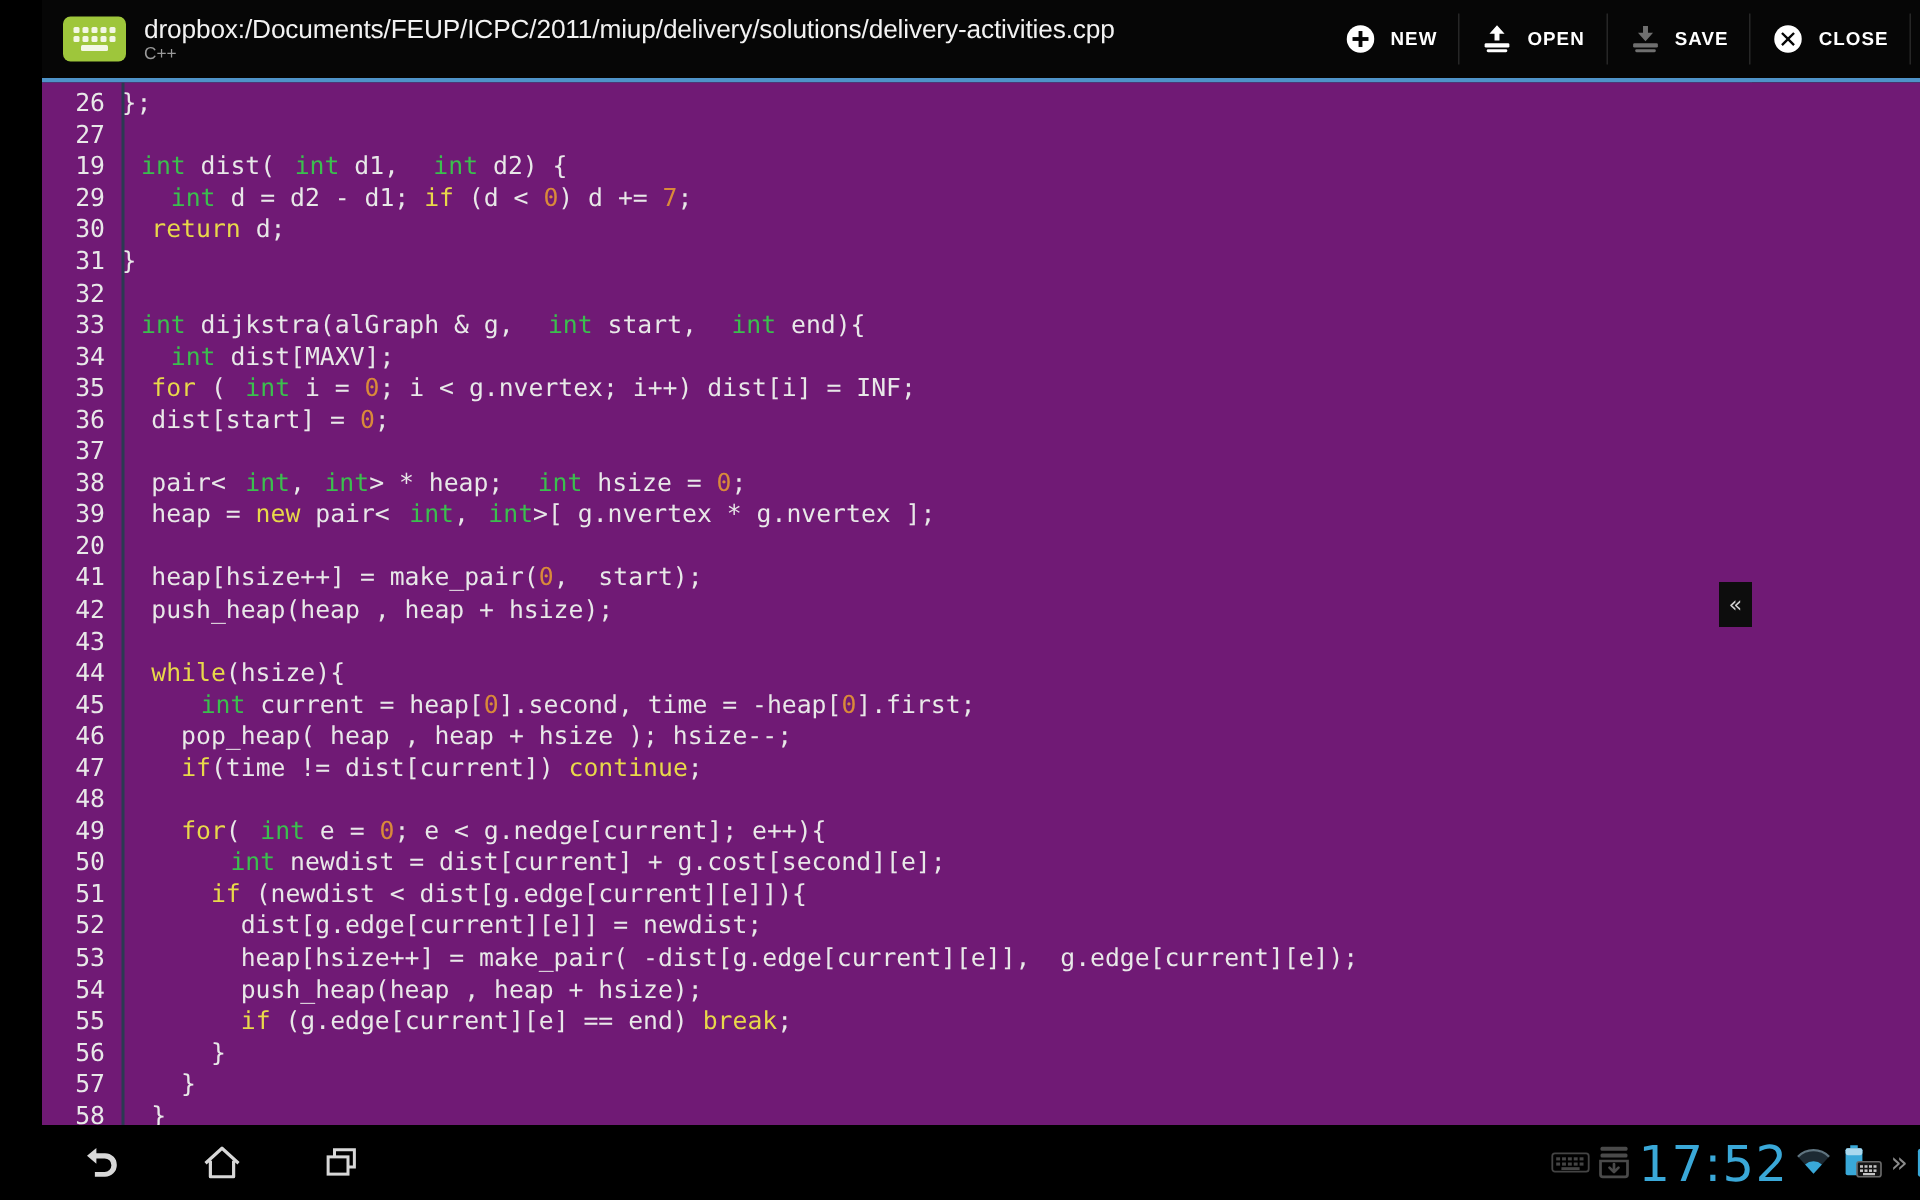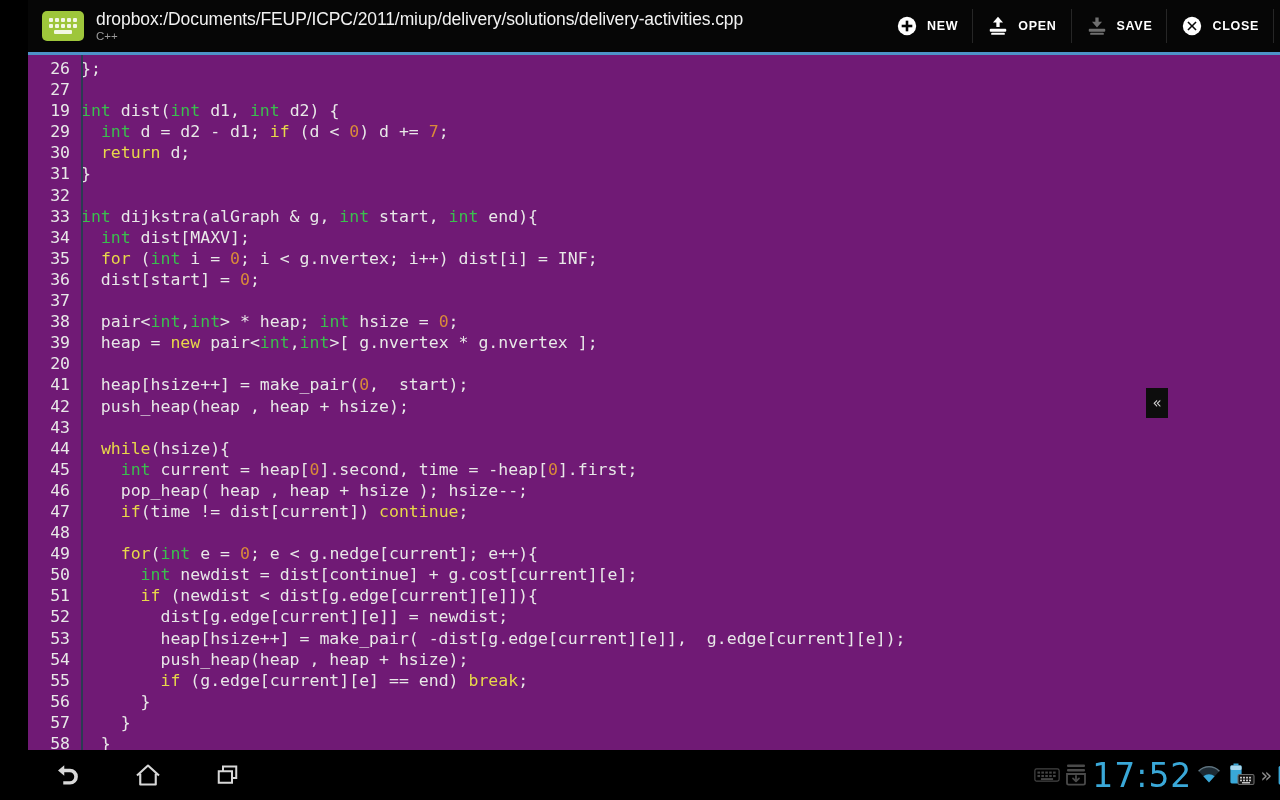--- a/index.html
+++ b/index.html
@@ -74,21 +74,21 @@
     padding-top:3px;
   }
   .row { display:flex; height:21.1px; white-space:pre; }
   .ln {
     width:47px; flex:0 0 47px; text-align:right;
     color:#e8e8e8; padding-right:5px;
   }
   .src { padding-left:6px; color:#e8e8e8; }
 
   .kw  { color:#e8d84a; }  
-  .typ { color:#3bbf4e; }  
+  .typ { color:#3bbf4e;padding-left:13px; }  
   .num { color:#d98a3a; }  
 
   .drawer-tab {
     position:absolute; top:388px; right:0; width:22px; height:30px;
     background:#0d0d0d;
     display:flex; align-items:center; justify-content:center;
     color:#cfcfcf; font-size:15px; font-family:"DejaVu Sans", sans-serif;
   }
 
   
@@ -208,21 +208,21 @@
         <div class="row"><div class="ln">20</div><div class="src"></div></div>
         <div class="row"><div class="ln">41</div><div class="src"><span>  heap[hsize++] = make_pair(</span><span class="num">0</span><span>,  start);</span></div></div>
         <div class="row"><div class="ln">42</div><div class="src"><span>  push_heap(heap , heap + hsize);</span></div></div>
         <div class="row"><div class="ln">43</div><div class="src"></div></div>
         <div class="row"><div class="ln">44</div><div class="src"><span>  </span><span class="kw">while</span><span>(hsize){</span></div></div>
         <div class="row"><div class="ln">45</div><div class="src"><span>    </span><span class="typ">int</span><span> current = heap[</span><span class="num">0</span><span>].second, time = -heap[</span><span class="num">0</span><span>].first;</span></div></div>
         <div class="row"><div class="ln">46</div><div class="src"><span>    pop_heap( heap , heap + hsize ); hsize--;</span></div></div>
         <div class="row"><div class="ln">47</div><div class="src"><span>    </span><span class="kw">if</span><span>(time != dist[current]) </span><span class="kw">continue</span><span>;</span></div></div>
         <div class="row"><div class="ln">48</div><div class="src"></div></div>
         <div class="row"><div class="ln">49</div><div class="src"><span>    </span><span class="kw">for</span><span>(</span><span class="typ">int</span><span> e = </span><span class="num">0</span><span>; e &lt; g.nedge[current]; e++){</span></div></div>
-        <div class="row"><div class="ln">50</div><div class="src"><span>      </span><span class="typ">int</span><span> newdist = dist[continue] + g.cost[current][e];</span></div></div>
+        <div class="row"><div class="ln">50</div><div class="src"><span>      </span><span class="typ">int</span><span> newdist = dist[current] + g.cost[second][e];</span></div></div>
         <div class="row"><div class="ln">51</div><div class="src"><span>      </span><span class="kw">if</span><span> (newdist &lt; dist[g.edge[current][e]]){</span></div></div>
         <div class="row"><div class="ln">52</div><div class="src"><span>        dist[g.edge[current][e]] = newdist;</span></div></div>
         <div class="row"><div class="ln">53</div><div class="src"><span>        heap[hsize++] = make_pair( -dist[g.edge[current][e]],  g.edge[current][e]);</span></div></div>
         <div class="row"><div class="ln">54</div><div class="src"><span>        push_heap(heap , heap + hsize);</span></div></div>
         <div class="row"><div class="ln">55</div><div class="src"><span>        </span><span class="kw">if</span><span> (g.edge[current][e] == end) </span><span class="kw">break</span><span>;</span></div></div>
         <div class="row"><div class="ln">56</div><div class="src"><span>      }</span></div></div>
         <div class="row"><div class="ln">57</div><div class="src"><span>    }</span></div></div>
         <div class="row"><div class="ln">58</div><div class="src"><span>  }</span></div></div>
       </div>
   </div>

